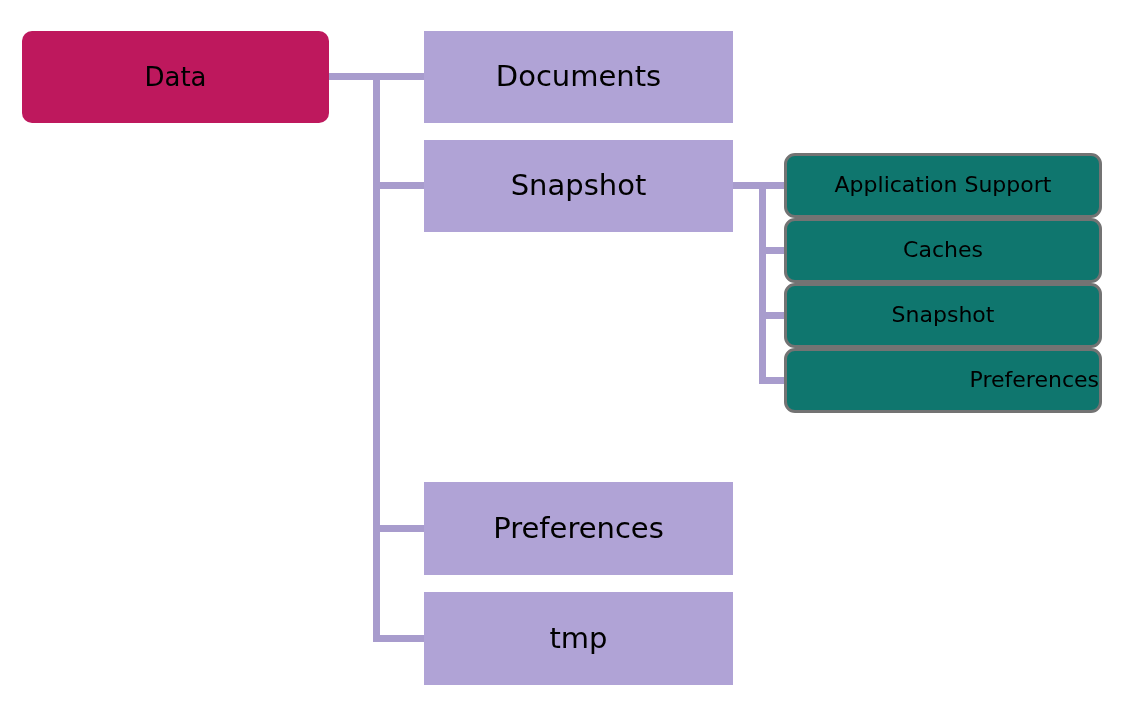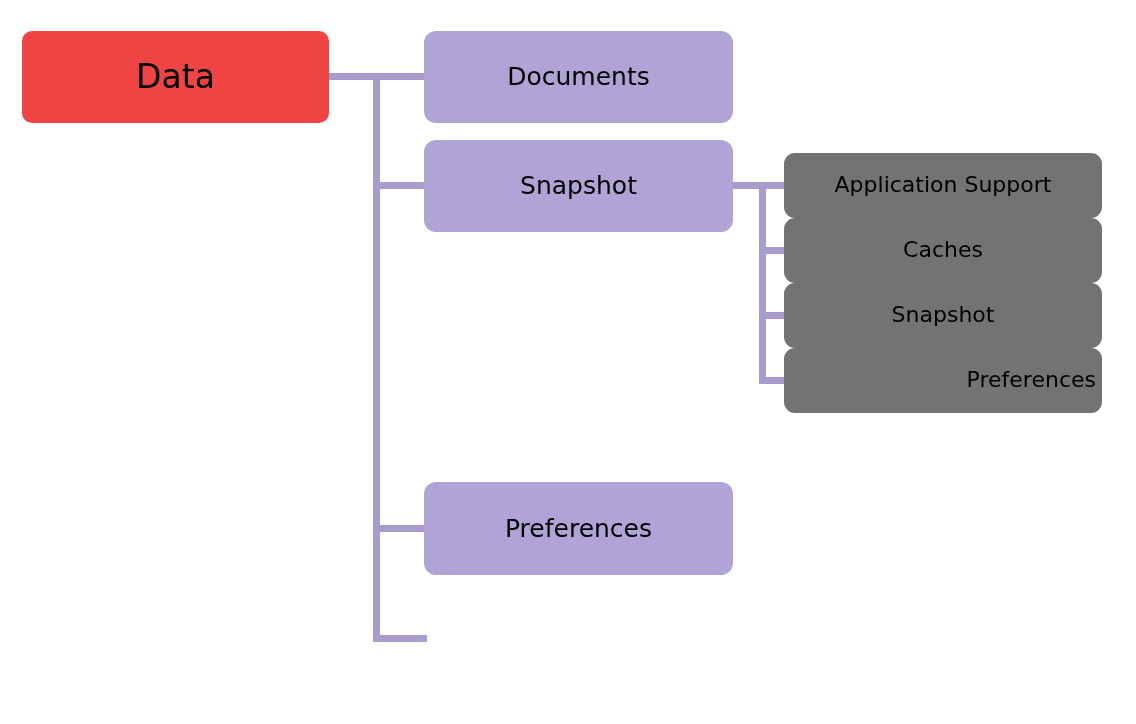--- a/index.html
+++ b/index.html
@@ -29,32 +29,32 @@
     position: absolute;
     box-sizing: border-box;
     display: flex;
     align-items: center;
     justify-content: center;
     text-align: center;
     color: #000000;
     line-height: 1.1;
   }
   .node-root {
-    background: #ef4444;
+    background: #be185d;
     border-radius: 10px;
-    font-size: 33px;
+    font-size: 26px;
   }
   .node-branch {
     background: #b0a3d6;
-    border-radius: 12px;
-    font-size: 25px;
+    border-radius: 0;
+    font-size: 29px;
   }
   .node-leaf {
-    background: #737373;
-    border: 6px solid #737373;
+    background: #0f766e;
+    border: 3px solid #737373;
     border-radius: 11px;
     font-size: 22px;
   }
   .node-label {
     display: block;
     white-space: nowrap;
   }
 </style>
 </head>
 <body>
@@ -88,20 +88,23 @@
   </div>
 
   <div class="node node-branch" style="left:424px; top:140px; width:309px; height:92px;">
     <span class="node-label">Snapshot</span>
   </div>
 
   <div class="node node-branch" style="left:424px; top:482px; width:309px; height:93px;">
     <span class="node-label">Preferences</span>
   </div>
 
+  <div class="node node-branch" style="left:424px; top:592px; width:309px; height:93px;">
+    <span class="node-label">tmp</span>
+  </div>
 
   <div class="node node-leaf" style="left:784px; top:153px; width:318px; height:65px;">
     <span class="node-label">Application Support</span>
   </div>
 
   <div class="node node-leaf" style="left:784px; top:218px; width:318px; height:65px;">
     <span class="node-label">Caches</span>
   </div>
 
   <div class="node node-leaf" style="left:784px; top:283px; width:318px; height:65px;">

